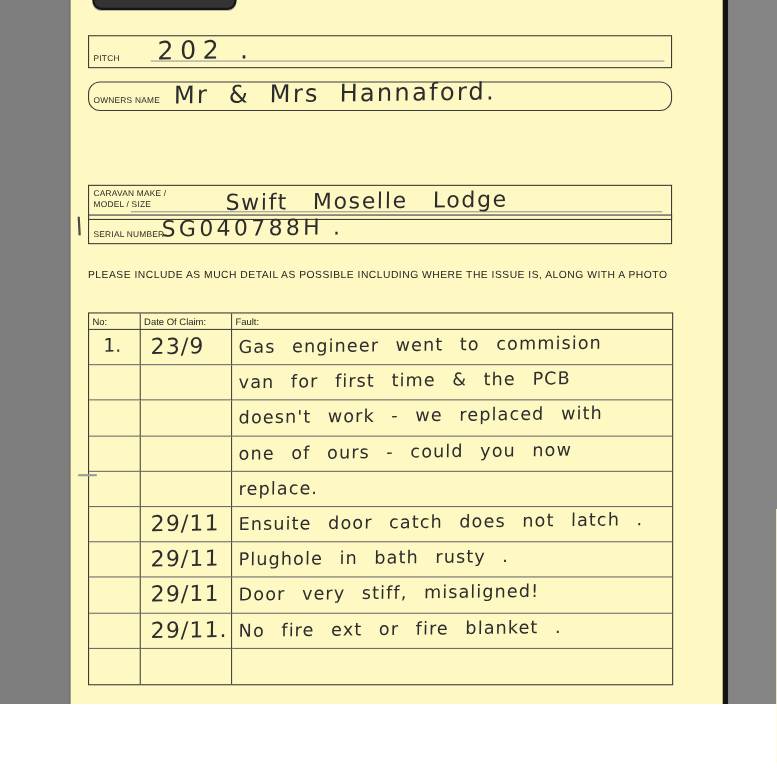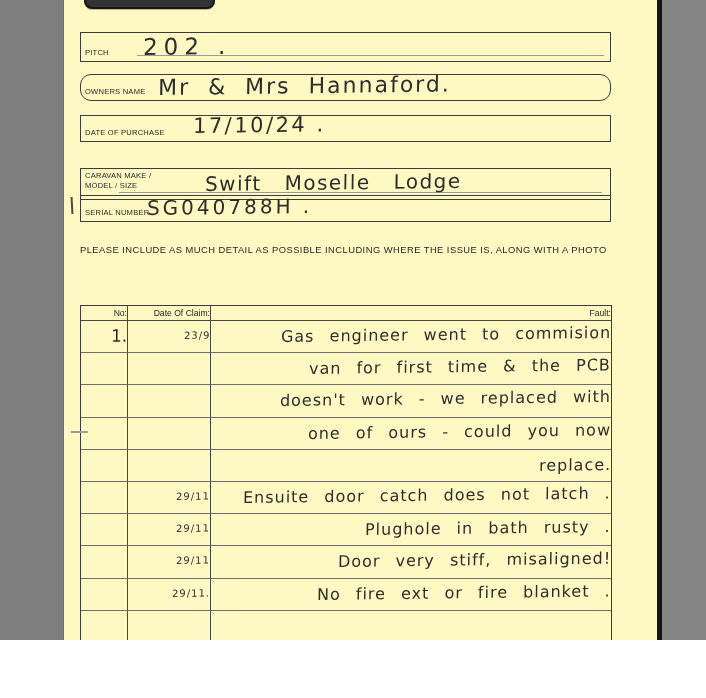--- a/index.html
+++ b/index.html
@@ -25,29 +25,29 @@
       transform:rotate(-0.7deg) skewX(-1.5deg);transform-origin:left center;display:inline-block;}
   .v{position:absolute;}
   .v0{left:62px;top:1px;font-size:23px;letter-spacing:6px;}
   .v1{left:77px;top:0px;font-size:22px;letter-spacing:2px;word-spacing:9px;}
   .v2{left:112px;top:-2px;font-size:21px;letter-spacing:2.5px;}
   .v3{left:124px;top:3px;font-size:20px;letter-spacing:1.5px;word-spacing:15px;}
   .v4{left:66px;top:0px;font-size:20px;letter-spacing:3px;}
   
   .instruction{position:absolute;left:80px;top:244px;font-size:9.4px;letter-spacing:.45px;color:#1e1e1e;white-space:nowrap;}
   
-  .claims{position:absolute;left:80px;top:305px;width:532px;display:grid;
+  .claims{position:absolute;left:80px;top:284px;width:532px;display:grid;
           grid-template-columns:47px 83px 1fr;grid-template-rows:15px repeat(10,32.2px);
-          border:1.6px solid #3c3c3c;box-sizing:border-box;text-align:right;}
+          border:1.6px solid #3c3c3c;box-sizing:border-box;}
   .c{border-bottom:1px solid #6e6e6e;overflow:visible;}
   .c.col1,.c.col2{border-right:1.4px solid #474747;}
   .c.last{border-bottom:none;}
   .th{font-size:8.6px;color:#1c1c1c;padding:2px 0 0 3px;border-bottom:1.4px solid #474747;}
   .no-cell .hw{font-size:17px;line-height:30px;padding-left:13px;}
-  .date-cell .hw{font-size:10px;line-height:30px;padding-left:9px;letter-spacing:1px;}
+  .date-cell .hw{font-size:20px;line-height:30px;padding-left:9px;letter-spacing:1px;}
   .fault-cell .hw{font-size:16px;line-height:31px;padding-left:6px;letter-spacing:1px;word-spacing:9px;}
   
   .footer{position:absolute;left:80px;top:642px;font-size:9.2px;color:#333333;}
   .footer .sep{margin:0 10px;color:#444;}
   
   .artifact-v{position:absolute;left:71px;top:197px;width:2px;height:17px;background:#4a4a4a;transform:rotate(-3deg);}
   .artifact-h{position:absolute;left:71px;top:431px;width:17px;height:2px;background:#9c9c9c;}
 </style>
 </head>
 <body>
@@ -64,24 +64,20 @@
     <span class="flabel">PITCH</span>
     <i class="fill-line" style="left:56px;right:6px;bottom:5px"></i>
     <span class="v v0 hw">202 .</span>
   </div>
 
   <div class="field-box f1">
     <span class="flabel">OWNERS NAME</span>
     <span class="v v1 hw">Mr &amp; Mrs Hannaford.</span>
   </div>
 
-  <div class="field-box f2">
-    <span class="flabel">DATE OF PURCHASE</span>
-    <span class="v v2 hw">17/10/24 .</span>
-  </div>
 
   <div class="field-box f3">
     <span class="flabel wrap">CARAVAN MAKE / MODEL / SIZE</span>
     <i class="fill-line" style="left:38px;right:8px;bottom:6px"></i>
     <span class="v v3 hw">Swift Moselle Lodge</span>
   </div>
 
   <div class="field-box f4">
     <span class="flabel">SERIAL NUMBER</span>
     <span class="v v4 hw">SG040788H .</span>

